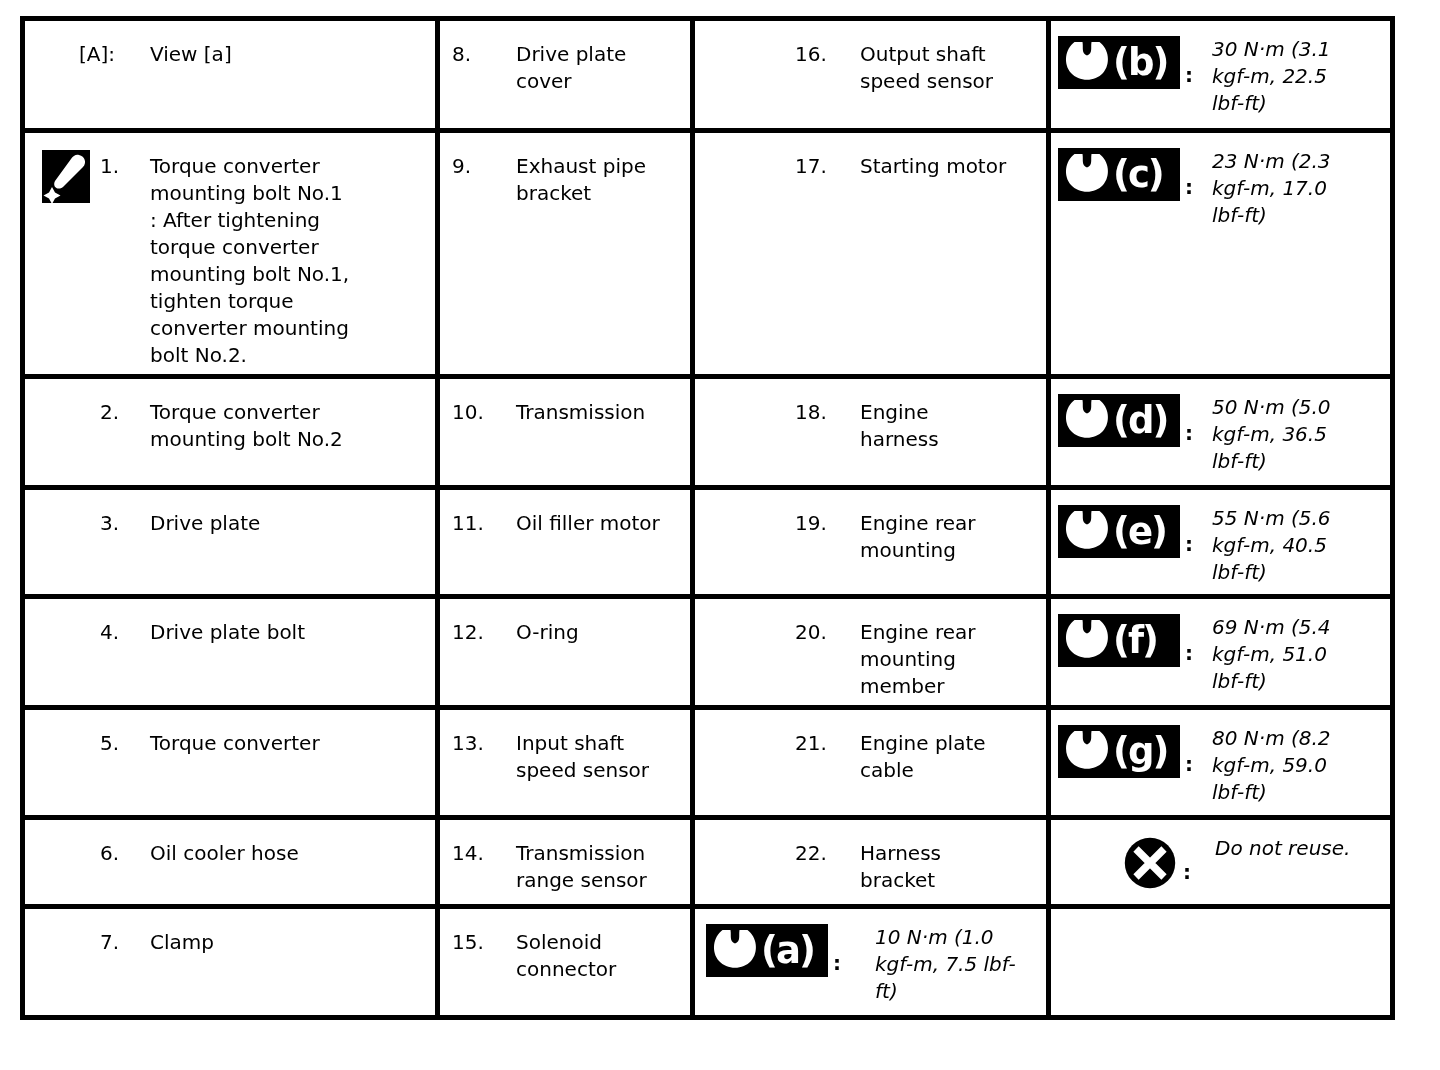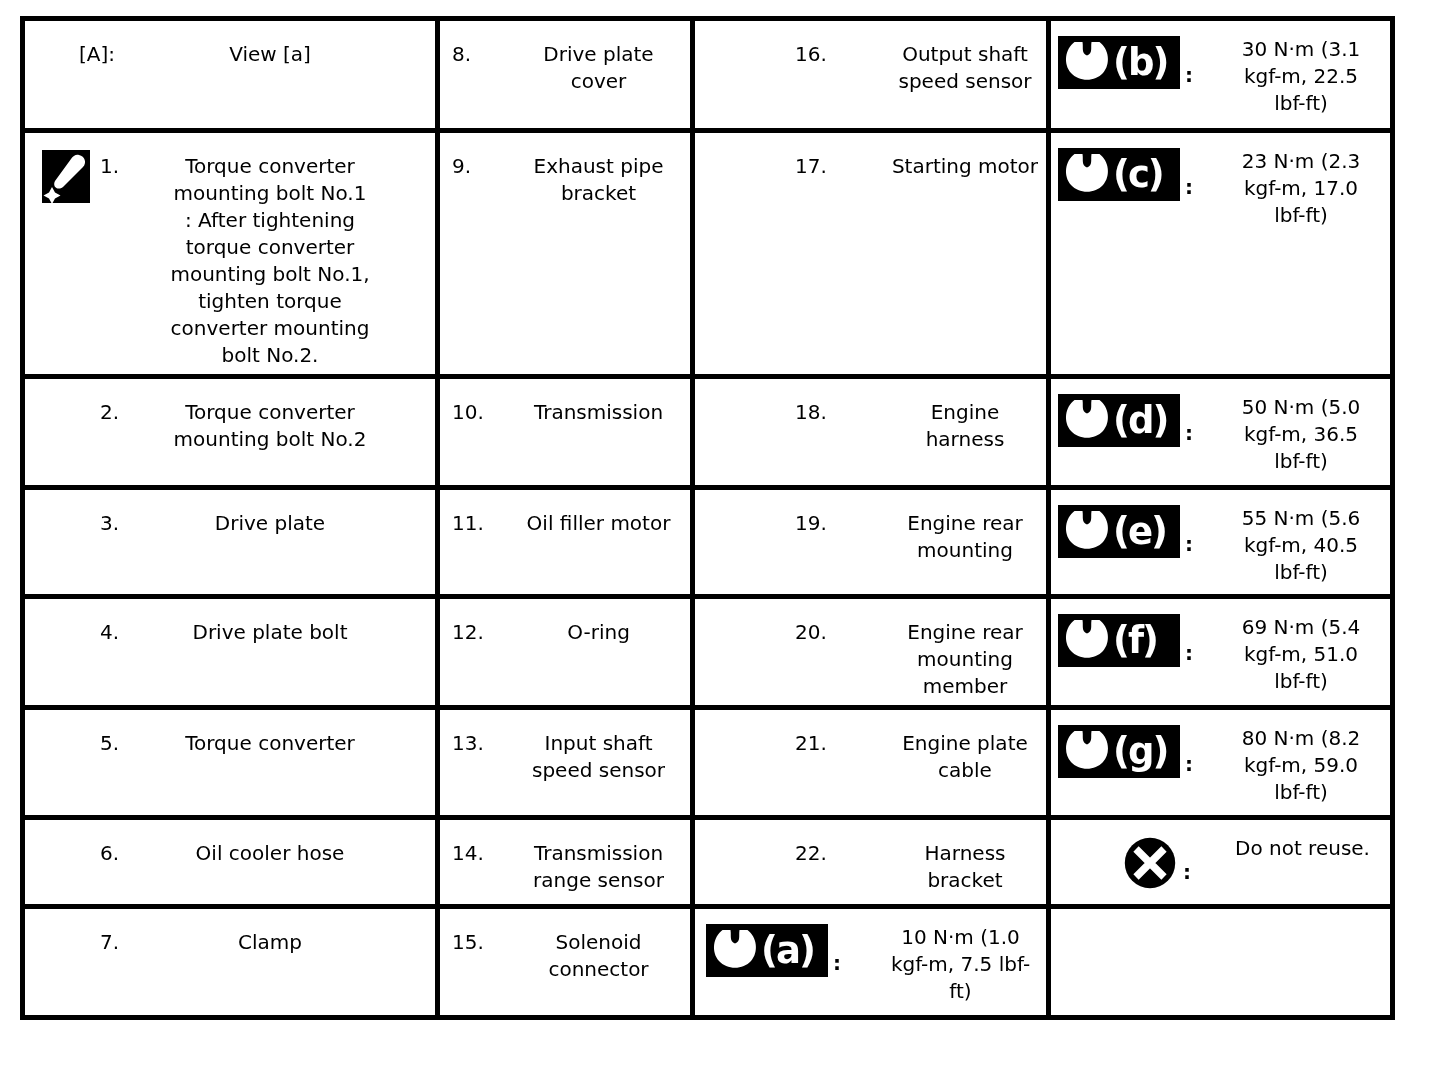--- a/index.html
+++ b/index.html
@@ -41,35 +41,34 @@
     box-sizing: border-box;
     flex: 0 0 71px;
     font-size: 20px;
     line-height: 27px;
     white-space: nowrap;
   }
   .txt {
     font-size: 20px;
     line-height: 27px;
     white-space: pre-line;
-    text-align: center;
   }
   
   td.c1 .item { padding-left: 54px; }
   td.c1 .numcol { padding-left: 21px; }
   td.c1 .numcol.bracket { padding-left: 0; }
   td.c1 .txt { width: 240px; }
 
   td.c2 .item { padding-left: 12px; }
   td.c2 .numcol { flex-basis: 64px; }
   td.c2 .txt { width: 165px; }
 
   td.c3 .item { padding-left: 100px; }
   td.c3 .numcol { flex-basis: 65px; }
-  td.c3 .txt { width: 180px; margin-left: 24px; }
+  td.c3 .txt { width: 180px; }
 
   
   td.cell-rel { position: relative; }
   .grease-box {
     position: absolute;
     left: 17px;
     top: 17px;
     width: 48px;
     height: 53px;
     display: block;
@@ -101,21 +100,21 @@
     letter-spacing: -2px;
     margin-left: 1px;
     white-space: nowrap;
   }
   .colon {
     font-size: 20px;
     line-height: 27px;
     margin: 26px 0 0 5px;
     font-weight: bold;
   }
-  .spec .txt { margin-left: 19px; }
+  .spec .txt { margin-left: 19px; font-style: italic; }
   td.c4 .txt { width: 180px; }
 
   
   td.c3.speccell .spec { padding-left: 11px; }
   td.c3.speccell .txt { margin-left: 34px; }
 
   
   .reuse-wrap {
     flex: 0 0 56px;
     margin-left: 64px;

